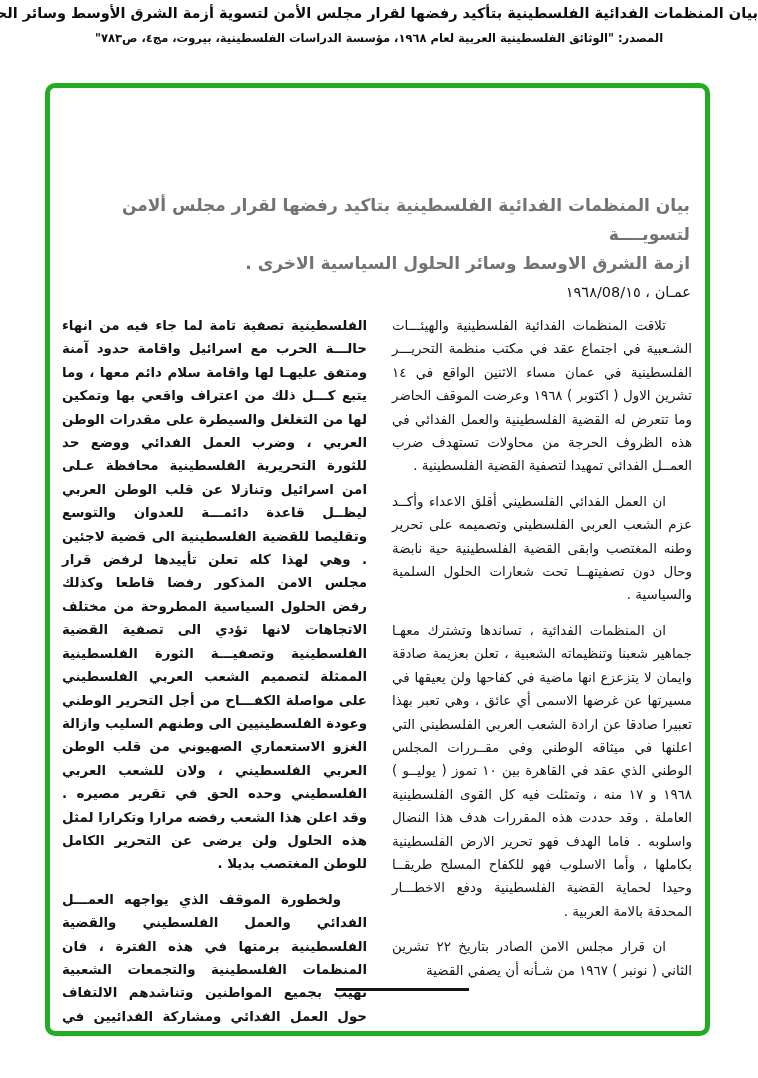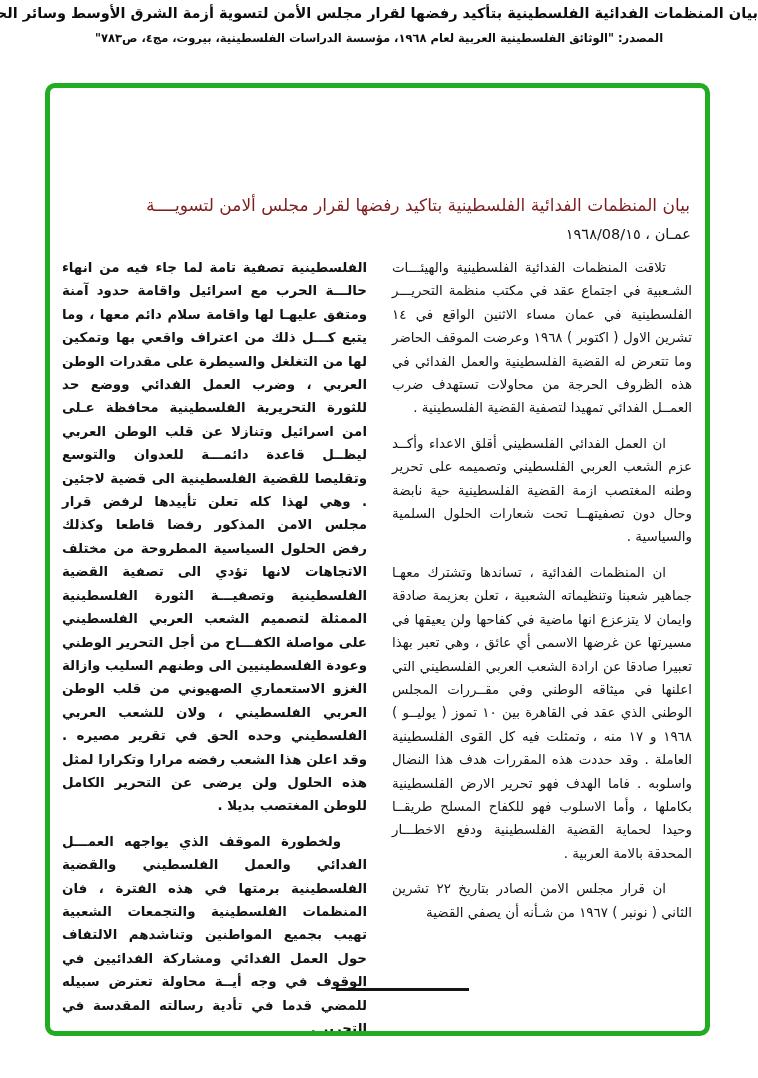--- a/index.html
+++ b/index.html
@@ -51,23 +51,23 @@
     direction: rtl;
     overflow: hidden;
     background: #ffffff;
   }
   
   .doc-title {
     margin-top: 103px;
     padding: 0 15px 0 40px;
     text-align: right;
     font-size: 17px;
-    font-weight: normal;
+    font-weight: bold;
     line-height: 29px;
-    color: #7f1d1d;
+    color: #737373;
   }
   
   .dateline {
     display: flex;
     direction: rtl;
     justify-content: space-between;
     align-items: baseline;
     margin-top: 4px;
     padding: 0 14px 0 30px;
     font-size: 14.5px;
@@ -111,31 +111,32 @@
 
   <header class="page-header">
     <div class="ph-title">بيان المنظمات الفدائية الفلسطينية بتأكيد رفضها لقرار مجلس الأمن لتسوية أزمة الشرق الأوسط وسائر الحلول السياسية الأخرى</div>
     <div class="ph-source">المصدر: "الوثائق الفلسطينية العربية لعام ١٩٦٨، مؤسسة الدراسات الفلسطينية، بيروت، مج٤، ص٧٨٣"</div>
   </header>
 
   <section class="green-box">
 
     <div class="doc-title">
       <div>بيان المنظمات الفدائية الفلسطينية بتاكيد رفضها لقرار مجلس ألامن لتسويــــة</div>
+      <div>ازمة الشرق الاوسط وسائر الحلول السياسية الاخرى .</div>
     </div>
 
     <div class="dateline">
       <span class="dl-right">عمـان ، ١٩٦٨/08/١٥</span>
     </div>
 
     <div class="doc-body">
 
       <div class="col col-first">
         <p>تلاقت المنظمات الفدائية الفلسطينية والهيئـــات الشـعبية في اجتماع عقد في مكتب منظمة التحريـــر الفلسطينية في عمان مساء الاثنين الواقع في ١٤ تشرين الاول ( اكتوبر ) ١٩٦٨ وعرضت الموقف الحاضر وما تتعرض له القضية الفلسطينية والعمل الفدائي في هذه الظروف الحرجة من محاولات تستهدف ضرب العمــل الفدائي تمهيدا لتصفية القضية الفلسطينية .</p>
-        <p>ان العمل الفدائي الفلسطيني أقلق الاعداء وأكــد عزم الشعب العربي الفلسطيني وتصميمه على تحرير وطنه المغتصب ازمة القضية الفلسطينية حية نابضة وحال دون تصفيتهــا تحت شعارات الحلول السلمية والسياسية .</p>
+        <p>ان العمل الفدائي الفلسطيني أقلق الاعداء وأكــد عزم الشعب العربي الفلسطيني وتصميمه على تحرير وطنه المغتصب وابقى القضية الفلسطينية حية نابضة وحال دون تصفيتهــا تحت شعارات الحلول السلمية والسياسية .</p>
         <p>ان المنظمات الفدائية ، تساندها وتشترك معهـا جماهير شعبنا وتنظيماته الشعبية ، تعلن بعزيمة صادقة وايمان لا يتزعزع انها ماضية في كفاحها ولن يعيقها في مسيرتها عن غرضها الاسمى أي عائق ، وهي تعبر بهذا تعبيرا صادقا عن ارادة الشعب العربي الفلسطيني التي اعلنها في ميثاقه الوطني وفي مقــررات المجلس الوطني الذي عقد في القاهرة بين ١٠ تموز ( يوليــو ) ١٩٦٨ و ١٧ منه ، وتمثلت فيه كل القوى الفلسطينية العاملة . وقد حددت هذه المقررات هدف هذا النضال واسلوبه . فاما الهدف فهو تحرير الارض الفلسطينية بكاملها ، وأما الاسلوب فهو للكفاح المسلح طريقــا وحيدا لحماية القضية الفلسطينية ودفع الاخطـــار المحدقة بالامة العربية .</p>
         <p>ان قرار مجلس الامن الصادر بتاريخ ٢٢ تشرين الثاني ( نونبر ) ١٩٦٧ من شـأنه أن يصفي القضية</p>
       </div>
 
       <div class="col col-second">
         <p class="no-indent">الفلسطينية تصفية تامة لما جاء فيه من انهاء حالـــة الحرب مع اسرائيل واقامة حدود آمنة ومتفق عليهـا لها واقامة سلام دائم معها ، وما يتبع كـــل ذلك من اعتراف واقعي بها وتمكين لها من التغلغل والسيطرة على مقدرات الوطن العربي ، وضرب العمل الفدائي ووضع حد للثورة التحريرية الفلسطينية محافظة عـلى امن اسرائيل وتنازلا عن قلب الوطن العربي ليظــل قاعدة دائمـــة للعدوان والتوسع وتقليصا للقضية الفلسطينية الى قضية لاجئين . وهي لهذا كله تعلن تأييدها لرفض قرار مجلس الامن المذكور رفضا قاطعا وكذلك رفض الحلول السياسية المطروحة من مختلف الاتجاهات لانها تؤدي الى تصفية القضية الفلسطينية وتصفيـــة الثورة الفلسطينية الممثلة لتصميم الشعب العربي الفلسطيني على مواصلة الكفـــاح من أجل التحرير الوطني وعودة الفلسطينيين الى وطنهم السليب وازالة الغزو الاستعماري الصهيوني من قلب الوطن العربي الفلسطيني ، ولان للشعب العربي الفلسطيني وحده الحق في تقرير مصيره . وقد اعلن هذا الشعب رفضه مرارا وتكرارا لمثل هذه الحلول ولن يرضى عن التحرير الكامل للوطن المغتصب بديلا .</p>
         <p>ولخطورة الموقف الذي يواجهه العمـــل الفدائي والعمل الفلسطيني والقضية الفلسطينية برمتها في هذه الفترة ، فان المنظمات الفلسطينية والتجمعات الشعبية تهيب بجميع المواطنين وتناشدهم الالتفاف حول العمل الفدائي ومشاركة الفدائيين في الوقوف في وجه أيــة محاولة تعترض سبيله للمضي قدما في تأدية رسالته المقدسة في التحرير .</p>
       </div>
 
     </div>

